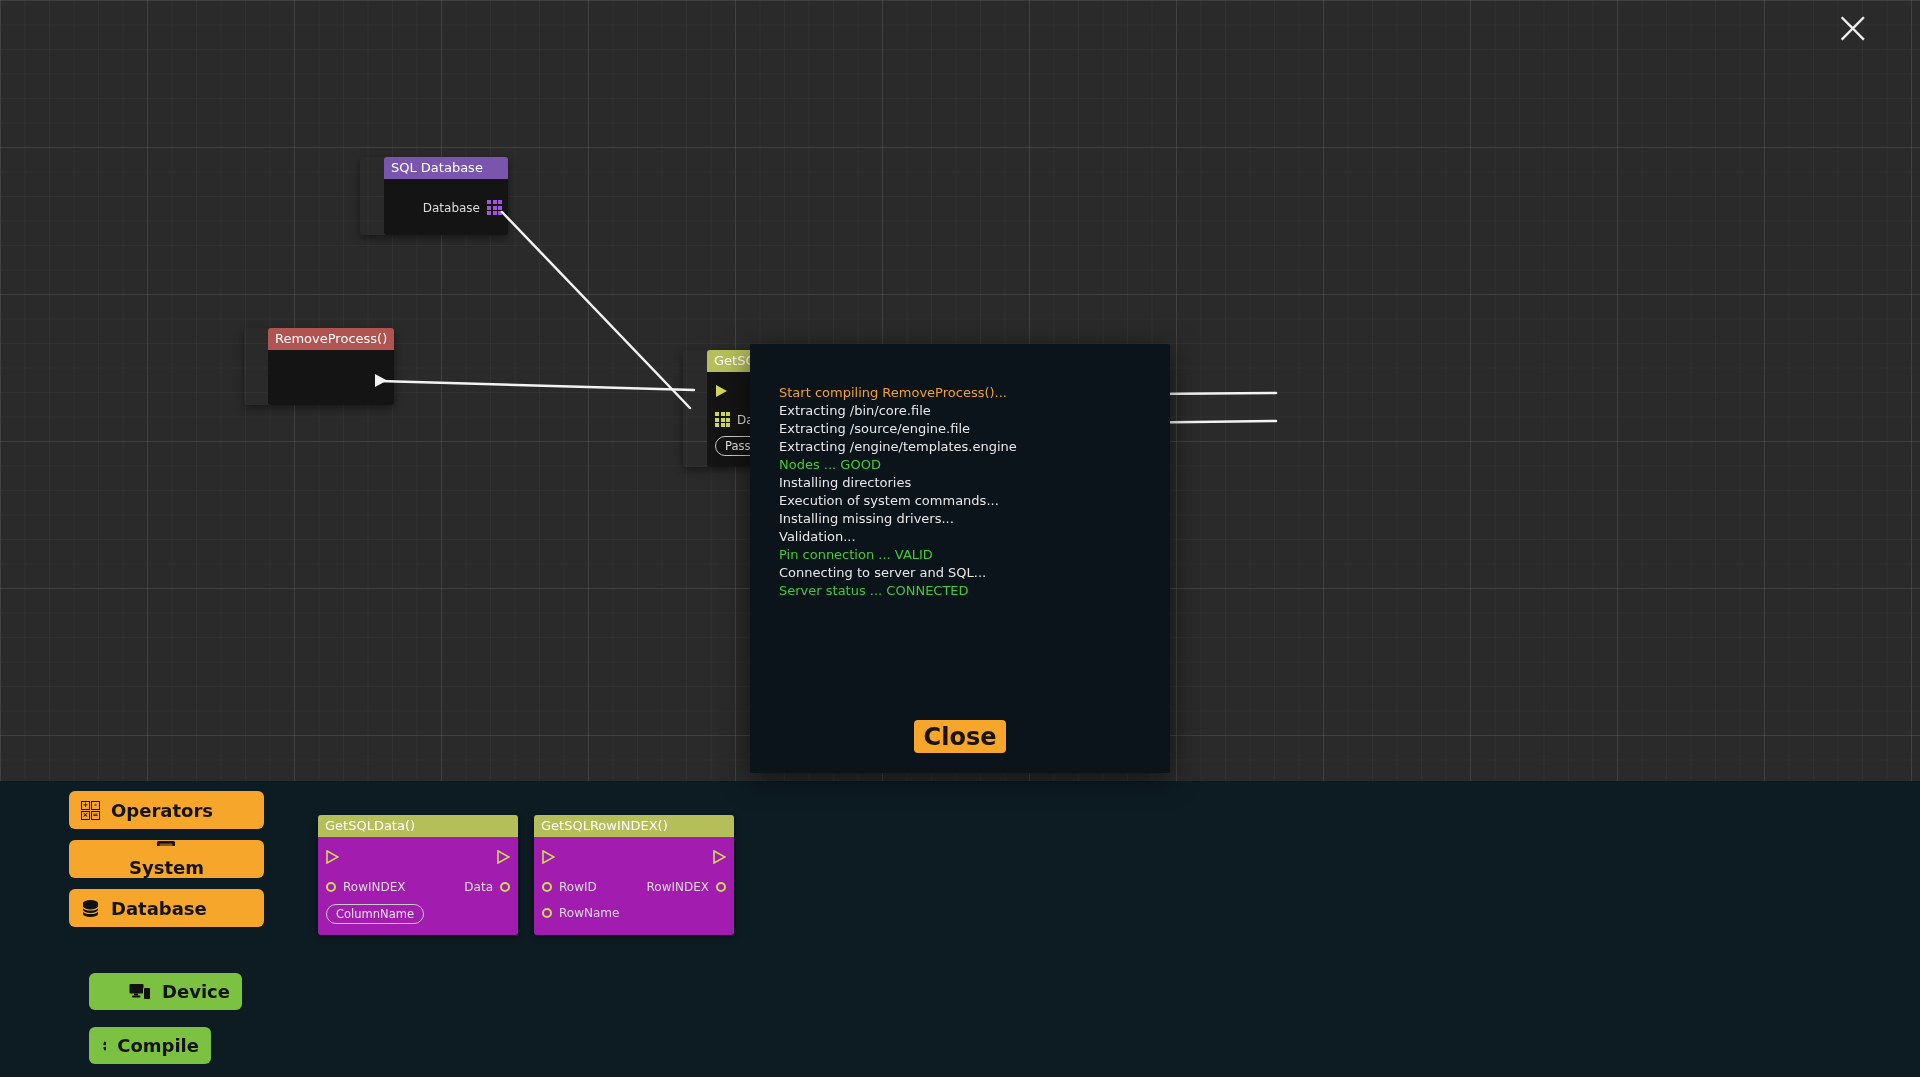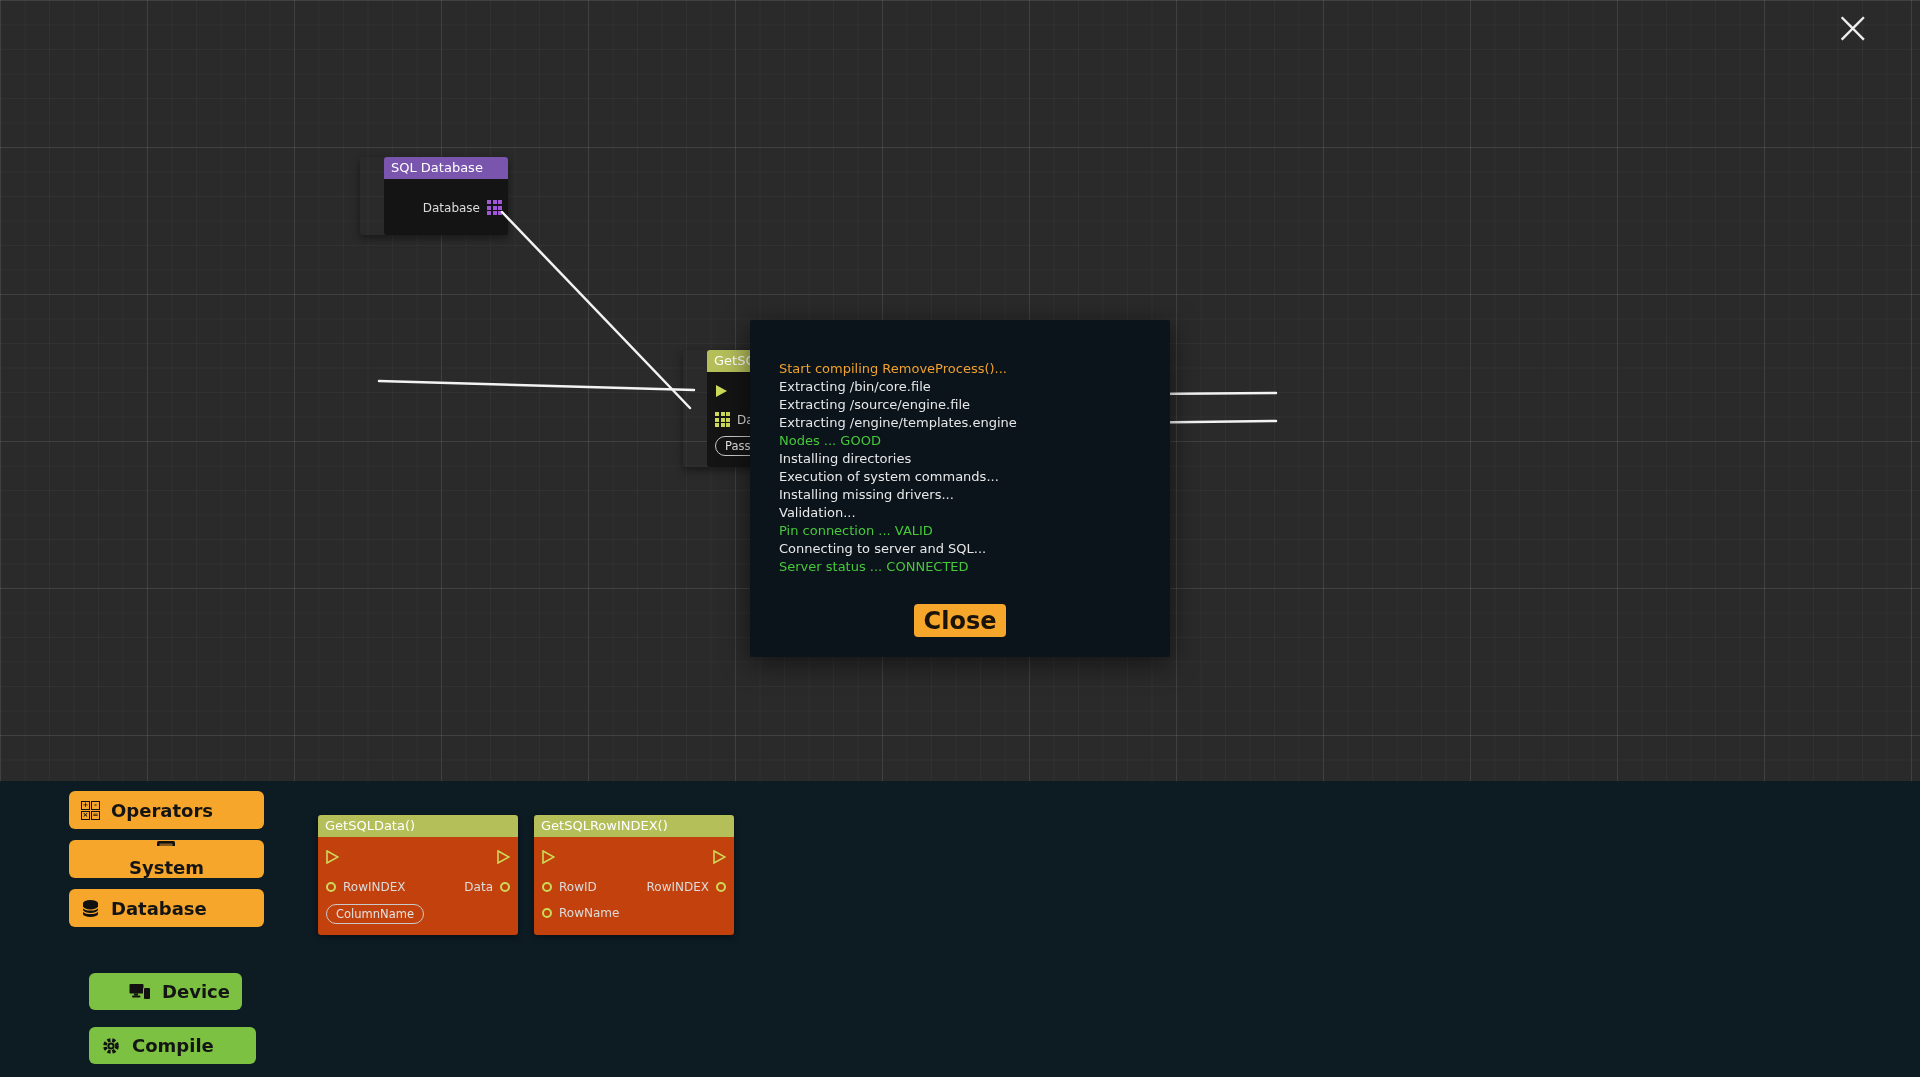--- a/index.html
+++ b/index.html
@@ -46,21 +46,21 @@
           color:#e2e2e2; background:transparent; white-space:nowrap; }
 
   .port-circle { width:10px; height:10px; border-radius:50%; border:2px solid #cdd958; background:transparent; flex:0 0 auto; }
   .port-dark   { width:11px; height:11px; border-radius:50%; background:#272727; border:1px solid #3c3c3c; flex:0 0 auto; }
 
   
   .editor-close { position:absolute; right:48px; top:2px; z-index:25; font-size:46px; font-weight:300;
                   color:#efefef; cursor:pointer; line-height:1.1; }
 
   
-  .modal { position:absolute; left:750px; top:320px; width:420px; height:337px; z-index:20;
+  .modal { position:absolute; left:750px; top:344px; width:420px; height:429px; z-index:20;
            background:#0b131b; box-shadow:0 6px 28px rgba(0,0,0,.55); border-radius:2px; }
   .modal-log { position:absolute; left:29px; top:40px; right:20px; }
   .log-line { font-size:13px; line-height:18px; color:#e8e8e8; white-space:nowrap; }
   .log-orange { color:#f0a22e; }
   .log-green  { color:#46c93a; }
   .modal-close-btn { position:absolute; left:50%; transform:translateX(-50%); bottom:20px;
                      width:92px; height:33px; background:#f5a62b; border:none; border-radius:4px;
                      font-family:inherit; font-size:24px; font-weight:bold; color:#19130a; cursor:pointer; }
 
   
@@ -71,21 +71,21 @@
              color:#141414; cursor:pointer; }
   .btn-orange { background:#f5a62b; }
   .btn-green  { background:#7cc142; }
 
   .calc-icon { display:grid; grid-template-columns:repeat(2,9px); grid-auto-rows:9px; gap:1px; }
   .calc-icon b { border:1.5px solid #111; font-size:7px; line-height:6px; font-weight:bold;
                  color:#111; display:flex; align-items:center; justify-content:center; }
 
   
   .pal-node { position:absolute; border-radius:3px; box-shadow:0 2px 6px rgba(0,0,0,.4); }
-  .pal-node .node-body { background:#c2410c; }
+  .pal-node .node-body { background:#a21caf; }
 </style>
 </head>
 <body>
 
 <div class="stage">
 
   <div class="canvas">
 
     <svg class="wires">
       <line x1="502" y1="212" x2="690" y2="408"></line>
@@ -107,20 +107,28 @@
               <i></i>
               <i></i>
               <i></i>
               <i></i>
               <i></i>
             </span>
         </div>
       </div>
     </div>
 
+    <div class="node" style="left:244px; top:328px; width:150px;">
+      <div class="node-header hdr-red">RemoveProcess()</div>
+      <div class="node-body" style="height:55px;">
+        <svg class="tri" style="position:absolute; right:6px; top:23px;" width="14" height="15">
+          <polygon points="1,1 13,7.5 1,14" fill="#f2f2f2"></polygon>
+        </svg>
+      </div>
+    </div>
 
     <div class="node" style="left:683px; top:350px; width:200px;">
       <div class="node-header hdr-olive">GetSQLData()</div>
       <div class="node-body" style="height:95px;">
         <svg class="tri" style="position:absolute; left:8px; top:12px;" width="13" height="14">
           <polygon points="1,1 12,7 1,13" fill="#cdd958"></polygon>
         </svg>
         <div class="row-abs" style="left:8px; top:40px;">
           <span class="grid-icon olive">
               <i></i>
@@ -197,21 +205,21 @@
     <button class="cat-btn btn-green" style="left:89px; top:192px; width:153px; height:37px;justify-content:flex-end;">
       <svg width="22" height="17">
         <rect x="0.5" y="1" width="14" height="9.5" rx="1" fill="#111"></rect>
         <rect x="5" y="10.5" width="4" height="2" fill="#111"></rect>
         <rect x="3" y="12.5" width="8.5" height="2" rx="1" fill="#111"></rect>
         <rect x="14.5" y="4.5" width="7" height="12" rx="1.5" fill="#111" stroke="#7cc142" stroke-width="1"></rect>
       </svg>
       <span>Device</span>
     </button>
 
-    <button class="cat-btn btn-green" style="left:89px; top:246px; width:167px; height:37px;">
+    <button class="cat-btn btn-green" style="left:89px; top:246px; width:122px; height:37px;">
       <svg width="20" height="20">
         <circle cx="10" cy="10" r="6" fill="none" stroke="#111" stroke-width="3.6" stroke-dasharray="3 1.8"></circle>
         <circle cx="10" cy="10" r="3.6" fill="#111"></circle>
         <circle cx="10" cy="10" r="1.6" fill="#7cc142"></circle>
       </svg>
       <span>Compile</span>
     </button>
 
     <div class="pal-node" style="left:318px; top:34px; width:200px;">
       <div class="node-header hdr-olive">GetSQLData()</div>

